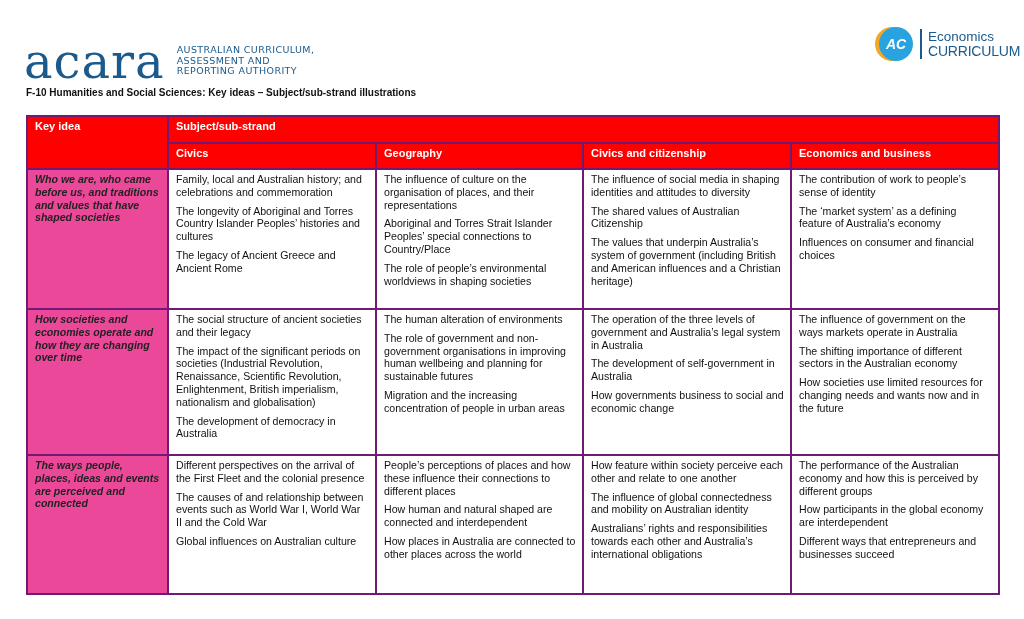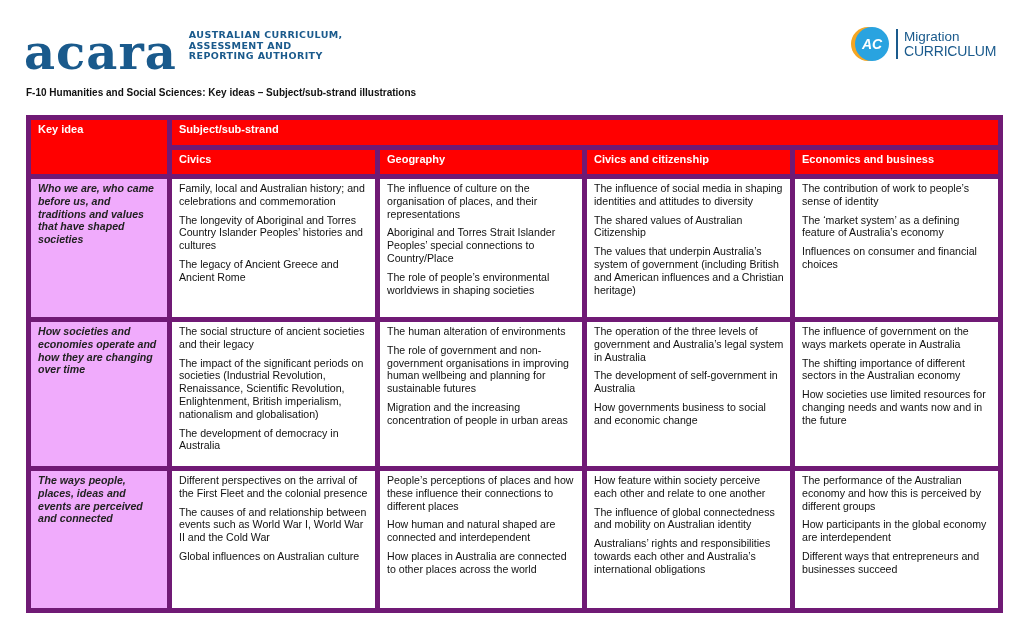--- a/index.html
+++ b/index.html
@@ -1,35 +1,35 @@
 <!DOCTYPE html>
 <html><head>
   <meta charset="utf-8">
   <style>
     html, body { margin: 0; padding: 0; background: #ffffff; }
     body { width: 1024px; height: 619px; position: relative; overflow: hidden; font-family: "Liberation Sans", sans-serif; color: #111; }
 
-    .acara-logo { position: absolute; left: 24px; top: 30px; display: flex; align-items: flex-start; font-weight: bold; }
+    .acara-logo { position: absolute; left: 24px; top: 39px; display: flex; align-items: center; }
     .acara-word { font-family: "DejaVu Serif", "Liberation Serif", serif; font-size: 48px; line-height: 44px; color: #1a5a8c; letter-spacing: 1px; position: relative; }
     .acara-tag { margin-left: 12px; font-size: 9.5px; line-height: 10.5px; color: #1a5a8c; letter-spacing: 0.4px; font-family: "DejaVu Sans", sans-serif; }
 
     .ac-logo { position: absolute; left: 855px; top: 27px; display: flex; align-items: center; }
-    .ac-circle { width: 34px; height: 34px; border-radius: 50%; background: #29a3e0; position: relative; box-shadow: -4px 0 0 #f5a623; color: #fff; font-weight: bold; font-size: 14px; display: flex; align-items: center; justify-content: center; font-style: italic; }
+    .ac-circle { width: 34px; height: 34px; border-radius: 50%; background: #29a3e0; position: relative; box-shadow: -4px 0 0 #f5a623; color: #fff; font-weight: bold; font-size: 14px; display: flex; align-items: center; justify-content: center; font-style: italic; margin-left: 24px; }
     .ac-bar { width: 2px; height: 30px; background: #1a5a8c; margin: 0 6px 0 7px; }
     .ac-text { color: #1a5a8c; font-size: 13.5px; line-height: 14px; }
     .ac-text .l2 { font-size: 14px; letter-spacing: -0.2px; }
 
     .doc-title { position: absolute; left: 26px; top: 87px; font-size: 10px; font-weight: bold; color: #111; }
 
     table.grid { position: absolute; left: 26px; top: 115px; width: 972px; border-collapse: collapse; table-layout: fixed; font-size: 10.6px; line-height: 12.8px; }
-    table.grid td, table.grid th { border: 5px solid #701a75; vertical-align: top; text-align: left; padding: 3px 6px 3px 7px; }
+    table.grid td, table.grid th { border: 2px solid #701a75; vertical-align: top; text-align: left; padding: 3px 6px 3px 7px; }
     .hdr { background: #ff0000; color: #fff; font-weight: bold; font-size: 11px; }
     .hdr-row1 td { height: 19px; }
     .hdr-row2 td { height: 18px; padding-top: 5px; }
-    .key { background: #f0abfc; font-weight: bold; font-style: italic; color: #222; }
+    .key { background: #ec4899; font-weight: bold; font-style: italic; color: #222; }
     .cell p { margin: 0 0 6px 0; }
     .cell p:last-child { margin-bottom: 0; }
     .row1 td { height: 132px; }
     .row2 td { height: 138px; }
     .row3 td { height: 131px; }
   </style>
 </head>
 <body>
 
 <div class="acara-logo">
@@ -38,21 +38,21 @@
     <div>AUSTRALIAN CURRICULUM,</div>
     <div>ASSESSMENT AND</div>
     <div>REPORTING AUTHORITY</div>
   </div>
 </div>
 
 <div class="ac-logo">
   <div class="ac-circle">AC</div>
   <div class="ac-bar"></div>
   <div class="ac-text">
-    <div>Migration</div>
+    <div>Economics</div>
     <div class="l2">CURRICULUM</div>
   </div>
 </div>
 
 <div class="doc-title">F-10 Humanities and Social Sciences: Key ideas – Subject/sub-strand illustrations</div>
 
 <table class="grid">
   <colgroup>
     <col style="width:141px">
     <col style="width:208px">

